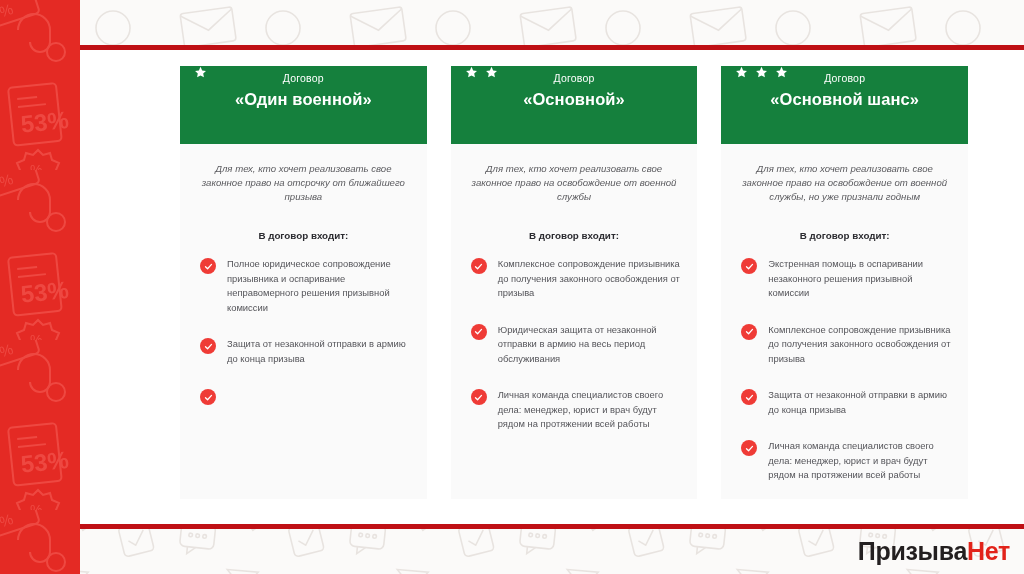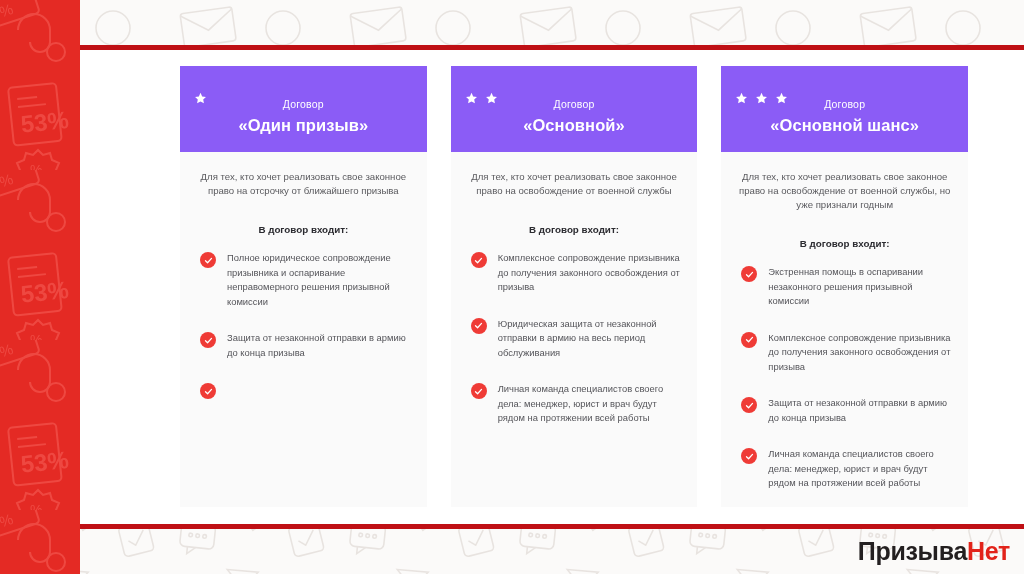--- a/index.html
+++ b/index.html
@@ -60,22 +60,22 @@
     gap:24px;
   }
   .card {
     width:247px;
     background:#fafafa;
     display:flex;
     flex-direction:column;
   }
 
   .card-header {
-    background:#8b5cf6;
-    padding:26px 14px 16px 14px;
+    background:#15803d;
+    padding:0 14px 16px 14px;
     min-height:78px;
     position:relative;
   }
   .stars {
     display:flex;
     gap:7px;
     height:14px;
     margin-bottom:2px;
   }
   .star {
@@ -102,20 +102,21 @@
 
   .card-body {
     padding:18px 16px 16px 16px;
     flex:1;
   }
   .card-desc {
     text-align:center;
     color:#5a5a5e;
     font-size:9.6px;
     line-height:14px;
+    font-style:italic;
   }
   .includes-title {
     text-align:center;
     color:#2b2b30;
     font-size:9.8px;
     font-weight:bold;
     margin-top:26px;
     margin-bottom:16px;
   }
   .feature-list {
@@ -235,21 +236,21 @@
       <div class="card">
         <div class="card-header">
           <div class="stars">
             <span>
               <svg class="star" viewBox="0 0 24 24" aria-hidden="true">
                 <path fill="#ffffff" d="M12 1.6l3.1 6.6 7 .9-5.1 4.8 1.3 7-6.3-3.5-6.3 3.5 1.3-7L2 9.1l7-.9z"></path>
               </svg>
             </span>
           </div>
           <div class="card-kicker">Договор</div>
-          <div class="card-title">«Один призыв»</div>
+          <div class="card-title">«Один военной»</div>
         </div>
         <div class="card-body">
           <div class="card-desc">Для тех, кто хочет реализовать свое законное право на отсрочку от ближайшего призыва</div>
           <div class="includes-title">В договор входит:</div>
           <ul class="feature-list">
             <li class="feature">
               <span class="check-badge">
                 <svg width="9" height="9" viewBox="0 0 24 24" aria-hidden="true">
                   <path fill="none" stroke="#ffffff" stroke-width="3.4" stroke-linecap="round" stroke-linejoin="round" d="M4 12.5 L9.5 18 L20 6.5"></path>
                 </svg>

